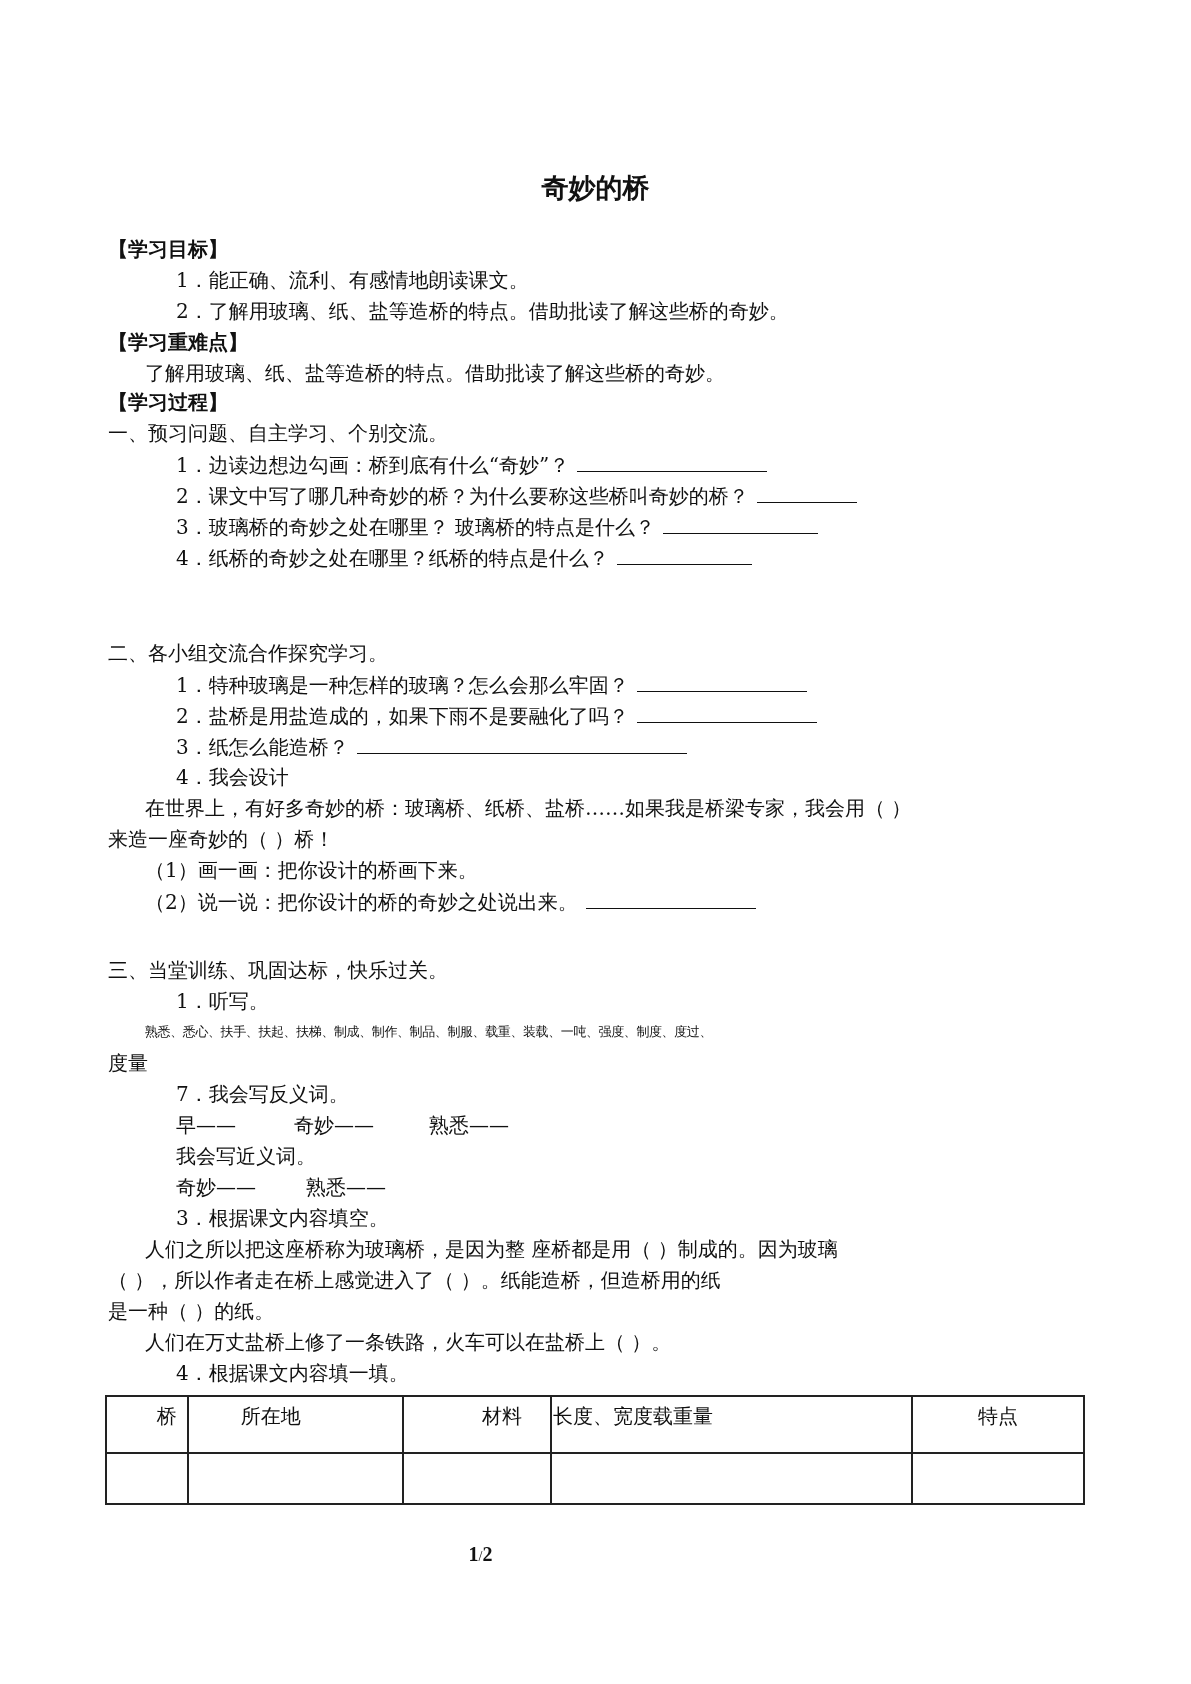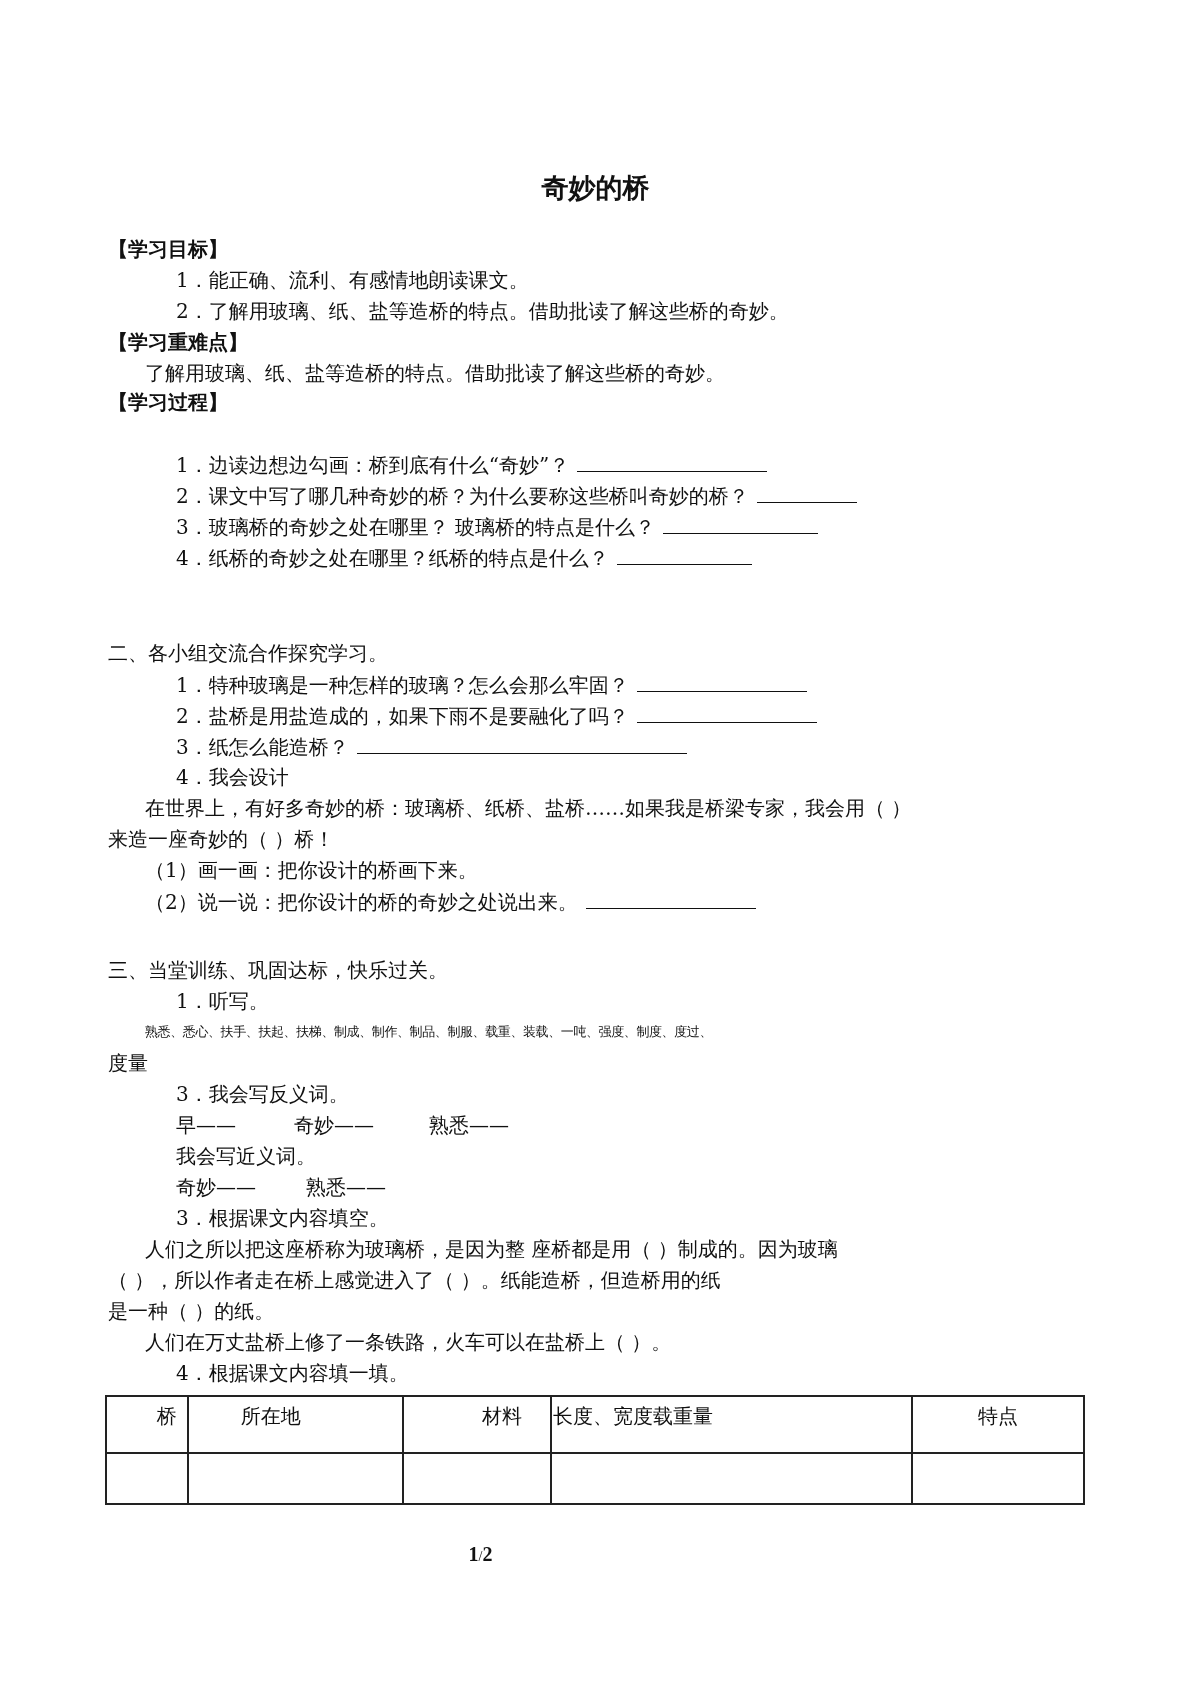--- a/index.html
+++ b/index.html
@@ -30,20 +30,21 @@
 
   <div class="line h" style="top:234px">【学习目标】</div>
   <div class="line ind2" style="top:265px">1．能正确、流利、有感情地朗读课文。</div>
   <div class="line ind2" style="top:296px">2．了解用玻璃、纸、盐等造桥的特点。借助批读了解这些桥的奇妙。</div>
 
   <div class="line h" style="top:327px">【学习重难点】</div>
   <div class="line ind1" style="top:358px">了解用玻璃、纸、盐等造桥的特点。借助批读了解这些桥的奇妙。</div>
 
   <div class="line h" style="top:387px">【学习过程】</div>
 
+  <div class="line" style="top:418px">一、预习问题、自主学习、个别交流。</div>
   <div class="line ind2" style="top:449px">
     <span>1．边读边想边勾画：桥到底有什么“奇妙”？</span><span class="blank" style="width:190px"></span>
   </div>
   <div class="line ind2" style="top:480px">
     <span>2．课文中写了哪几种奇妙的桥？为什么要称这些桥叫奇妙的桥？</span><span class="blank" style="width:100px"></span>
   </div>
   <div class="line ind2" style="top:511px">
     <span>3．玻璃桥的奇妙之处在哪里？  玻璃桥的特点是什么？</span><span class="blank" style="width:155px"></span>
   </div>
   <div class="line ind2" style="top:542px">
@@ -66,21 +67,21 @@
   <div class="line ind1" style="top:855px">（1）画一画：把你设计的桥画下来。</div>
   <div class="line ind1" style="top:886px">
     <span>（2）说一说：把你设计的桥的奇妙之处说出来。</span><span class="blank" style="width:170px"></span>
   </div>
 
   <div class="line" style="top:955px">三、当堂训练、巩固达标，快乐过关。</div>
   <div class="line ind2" style="top:986px">1．听写。</div>
   <div class="line ind1" style="top:1017px; font-size:13px; letter-spacing:-0.4px">熟悉、悉心、扶手、扶起、扶梯、制成、制作、制品、制服、载重、装载、一吨、强度、制度、度过、</div>
   <div class="line" style="top:1048px">度量</div>
 
-  <div class="line ind2" style="top:1079px">3．我会写反义词。</div>
+  <div class="line ind2" style="top:1079px">7．我会写反义词。</div>
   <div class="line ind2" style="top:1110px">
     <span>早——</span><span class="gap" style="width:58px"></span><span>奇妙——</span><span class="gap" style="width:55px"></span><span>熟悉——</span>
   </div>
   <div class="line ind2" style="top:1141px">我会写近义词。</div>
   <div class="line ind2" style="top:1172px">
     <span>奇妙——</span><span class="gap" style="width:50px"></span><span>熟悉——</span>
   </div>
   <div class="line ind2" style="top:1203px">3．根据课文内容填空。</div>
   <div class="line" style="top:1265px">（            ），所以作者走在桥上感觉进入了（                    ）。纸能造桥，但造桥用的纸</div>
   <div class="line ind1" style="top:1234px">人们之所以把这座桥称为玻璃桥，是因为整 座桥都是用（            ）制成的。因为玻璃</div>

